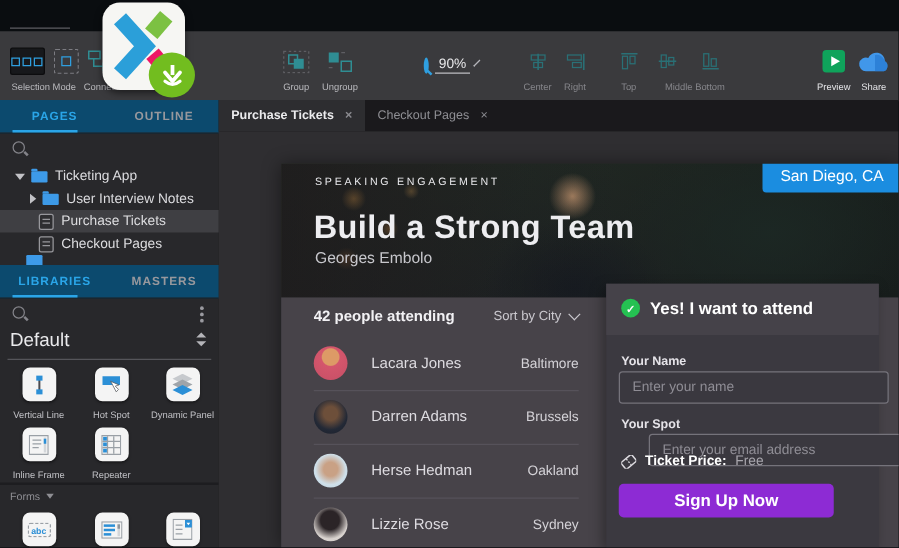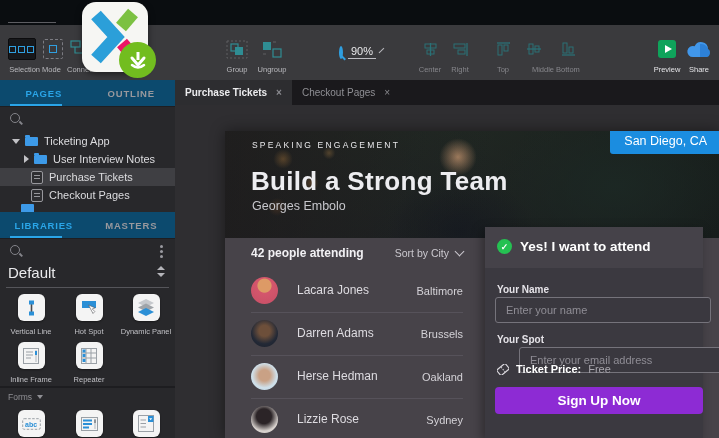--- a/index.html
+++ b/index.html
@@ -122,21 +122,21 @@
   .checkc{width:15px;height:15px;border-radius:50%;background:#25c152;color:#fff;font-size:9px;font-weight:bold;
           display:flex;align-items:center;justify-content:center;}
   .fheading{color:#fff;font-size:13.5px;font-weight:bold;}
   .flabel{position:absolute;left:12px;color:#e5e3e8;font-size:10px;font-weight:bold;}
   .finput{position:absolute;left:10px;width:194px;height:24px;background:#3a383f;border:1px solid #75737b;border-radius:3px;
           color:#d5d3d8;font-size:11px;padding:0 10px;font-family:"Liberation Sans",sans-serif;}
   .finput::placeholder{color:#8f8d95;}
   .pricerow{position:absolute;left:12px;top:136px;display:flex;align-items:flex-end;gap:7px;font-size:11px;}
   .plab{color:#fff;font-weight:bold;}
   .pval{color:#a8a6ad;}
-  .signup{position:absolute;left:10px;top:160px;width:208px;height:27px;background:#8d2bd4;border:none;border-radius:4px;
+  .signup{position:absolute;left:10px;top:160px;width:172px;height:27px;background:#8d2bd4;border:none;border-radius:4px;
           color:#fff;font-size:13.5px;font-weight:bold;font-family:"Liberation Sans",sans-serif;}
   svg{display:block;}
 </style>
 </head>
 <body>
 
 <div class="app">
 
   <div class="abs topstrip"></div>
   <div class="abs dragdash"></div>

